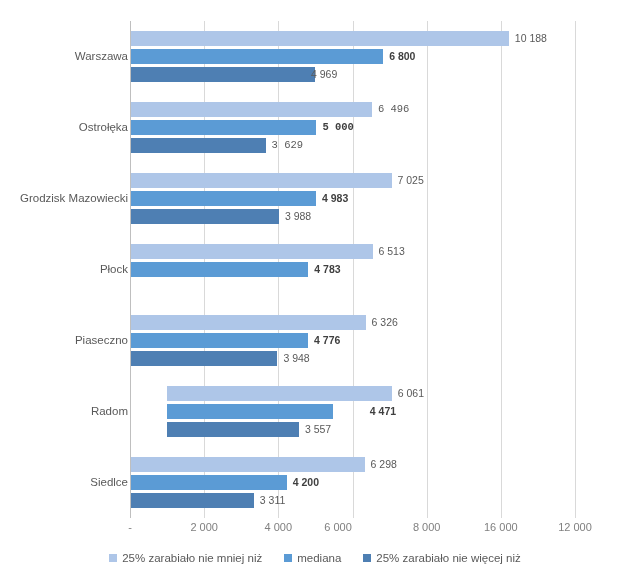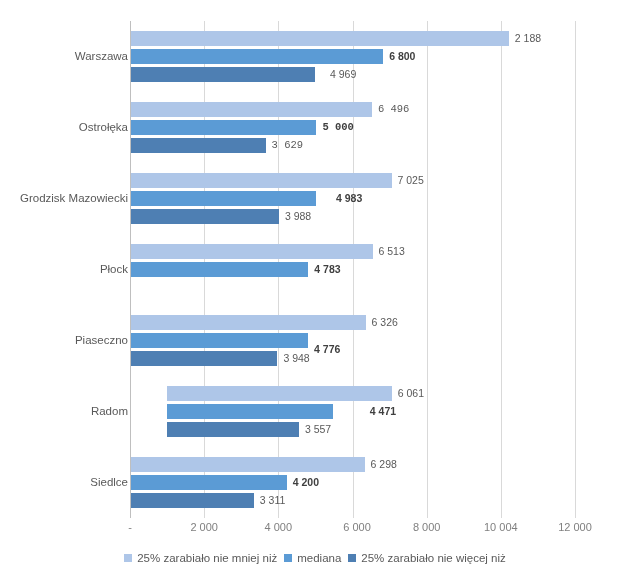--- a/index.html
+++ b/index.html
@@ -115,21 +115,21 @@
 
   
   #legend {
     position: absolute;
     left: 0;
     right: 0;
     top: 552px;
     display: flex;
     justify-content: center;
     align-items: flex-end;
-    gap: 7px;
+    gap: 22px;
   }
   .legend-item {
     display: flex;
     align-items: center;
     gap: 5px;
   }
   .legend-swatch {
     width: 8px;
     height: 8px;
     flex: 0 0 auto;
@@ -159,29 +159,29 @@
     <div id="axis-line"></div>
   <div class="gridline" style="left: 74.1667px;"></div>
       <div class="gridline" style="left: 148.333px;"></div>
       <div class="gridline" style="left: 222.5px;"></div>
       <div class="gridline" style="left: 296.667px;"></div>
       <div class="gridline" style="left: 370.833px;"></div>
       <div class="gridline" style="left: 445px;"></div>
       <div class="cat-group" style="top: 10px;">
         <div class="bar-row">
           <div class="bar" title="25% zarabiało nie mniej niż: 10 188" style="width: 377.805px; background: rgb(174, 198, 232);"></div>
-          <div class="bar-label" style="left: 378.805px;">2 188</div>
+          <div class="bar-label" style="left: 378.805px;">10 188</div>
         </div>
         <div class="bar-row">
           <div class="bar" title="mediana: 6 800" style="width: 252.167px; background: rgb(91, 155, 213);"></div>
           <div class="bar-label bold" style="left: 253.167px;">6 800</div>
         </div>
         <div class="bar-row">
           <div class="bar" title="25% zarabiało nie więcej niż: 4 969" style="width: 184.267px; background: rgb(78, 127, 179);"></div>
-          <div class="bar-label" style="left: 194px;">4 969</div>
+          <div class="bar-label" style="left: 175px;">4 969</div>
         </div>
       </div>
       <div class="cat-group" style="top: 81px; font-family: Liberation Mono, monospace;">
         <div class="bar-row">
           <div class="bar" title="25% zarabiało nie mniej niż: 6 496" style="width: 240.893px; background: rgb(174, 198, 232);"></div>
           <div class="bar-label" style="left: 241.893px;">6 496</div>
         </div>
         <div class="bar-row">
           <div class="bar" title="mediana: 5 000" style="width: 185.417px; background: rgb(91, 155, 213);"></div>
           <div class="bar-label bold" style="left: 186.417px;">5 000</div>
@@ -191,21 +191,21 @@
           <div class="bar-label" style="left: 135.575px;">3 629</div>
         </div>
       </div>
       <div class="cat-group" style="top: 152px;">
         <div class="bar-row">
           <div class="bar" title="25% zarabiało nie mniej niż: 7 025" style="width: 260.51px; background: rgb(174, 198, 232);"></div>
           <div class="bar-label" style="left: 261.51px;">7 025</div>
         </div>
         <div class="bar-row">
           <div class="bar" title="mediana: 4 983" style="width: 184.786px; background: rgb(91, 155, 213);"></div>
-          <div class="bar-label bold" style="left: 200px;">4 983</div>
+          <div class="bar-label bold" style="left: 186px;">4 983</div>
         </div>
         <div class="bar-row">
           <div class="bar" title="25% zarabiało nie więcej niż: 3 988" style="width: 147.888px; background: rgb(78, 127, 179);"></div>
           <div class="bar-label" style="left: 148.888px;">3 988</div>
         </div>
       </div>
       <div class="cat-group" style="top: 223px;">
         <div class="bar-row">
           <div class="bar" title="25% zarabiało nie mniej niż: 6 513" style="width: 241.524px; background: rgb(174, 198, 232);"></div>
           <div class="bar-label" style="left: 242.524px;">6 513</div>
@@ -215,21 +215,21 @@
           <div class="bar-label bold" style="left: 178.37px;">4 783</div>
         </div>
       </div>
       <div class="cat-group" style="top: 294px;">
         <div class="bar-row">
           <div class="bar" title="25% zarabiało nie mniej niż: 6 326" style="width: 234.589px; background: rgb(174, 198, 232);"></div>
           <div class="bar-label" style="left: 235.589px;">6 326</div>
         </div>
         <div class="bar-row">
           <div class="bar" title="mediana: 4 776" style="width: 177.11px; background: rgb(91, 155, 213);"></div>
-          <div class="bar-label bold" style="left: 178.11px; margin-top: 9px;">4 776</div>
+          <div class="bar-label bold" style="left: 178.11px;">4 776</div>
         </div>
         <div class="bar-row">
           <div class="bar" title="25% zarabiało nie więcej niż: 3 948" style="width: 146.405px; background: rgb(78, 127, 179);"></div>
           <div class="bar-label" style="left: 147.405px;">3 948</div>
         </div>
       </div>
       <div class="cat-group" style="top: 365px; margin-left: 36px;">
         <div class="bar-row">
           <div class="bar" title="25% zarabiało nie mniej niż: 6 061" style="width: 224.762px; background: rgb(174, 198, 232);"></div>
           <div class="bar-label" style="left: 225.762px;">6 061</div>
@@ -256,23 +256,23 @@
           <div class="bar" title="25% zarabiało nie więcej niż: 3 311" style="width: 122.783px; background: rgb(78, 127, 179);"></div>
           <div class="bar-label" style="left: 123.783px;">3 311</div>
         </div>
       </div>
     </div>
 
   <div id="x-axis-labels">
       <div class="xtick" style="left: 0px;">-</div>
       <div class="xtick" style="left: 74.1667px;">2 000</div>
       <div class="xtick" style="left: 148.333px;">4 000</div>
-      <div class="xtick" style="left: 227px;">6 000</div>
+      <div class="xtick" style="left: 208px;">6 000</div>
       <div class="xtick" style="left: 296.667px;">8 000</div>
-      <div class="xtick" style="left: 370.833px;">10 004</div>
+      <div class="xtick" style="left: 370.833px;">16 000</div>
       <div class="xtick" style="left: 445px;">12 000</div>
     </div>
 
   <div id="legend">
       <div class="legend-item">
         <span class="legend-swatch" style="background: rgb(174, 198, 232);"></span>
         <span class="legend-text">25% zarabiało nie mniej niż</span>
       </div>
       <div class="legend-item">
         <span class="legend-swatch" style="background: rgb(91, 155, 213);"></span>

